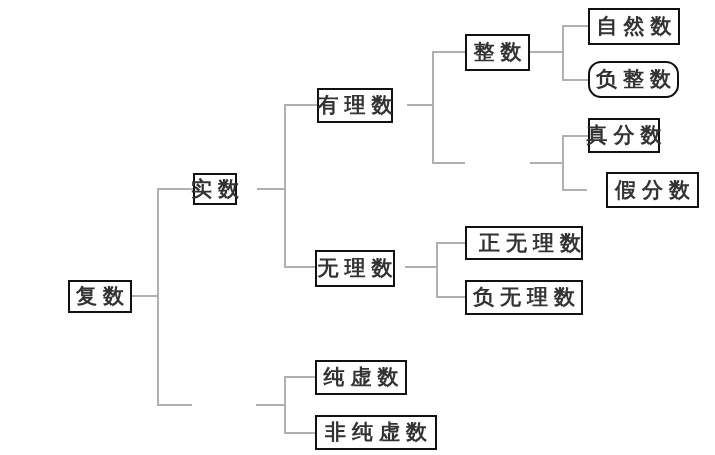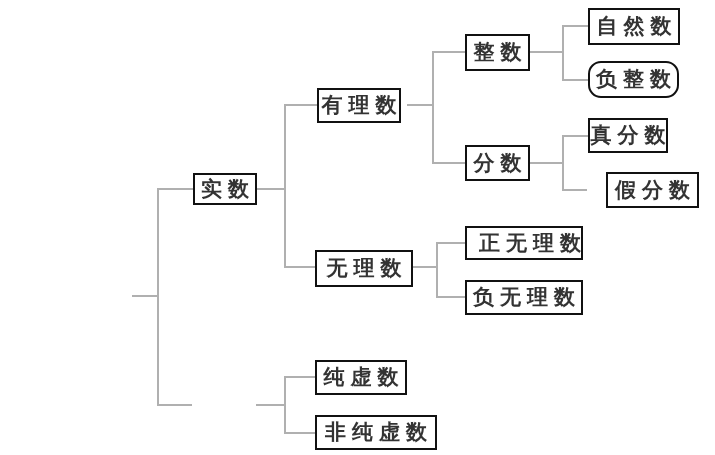--- a/index.html
+++ b/index.html
@@ -55,54 +55,54 @@
   <svg class="connectors" viewBox="0 0 715 455" xmlns="http://www.w3.org/2000/svg">
     <path d="M132 296 H158 M193 189 H158 V405 H192"></path>
     <path d="M257 189 H285 M317 105 H285 V267 H315"></path>
     <path d="M407 105 H433 M465 52 H433 V163 H465"></path>
     <path d="M530 52 H563 M588 26 H563 V80 H588"></path>
     <path d="M530 163 H563 M588 136 H563 V190 H587"></path>
     <path d="M405 267 H437 M465 243 H437 V297 H465"></path>
     <path d="M256 405 H285 M315 377 H285 V433 H315"></path>
   </svg>
 
+  <div class="node" style="left:68px; top:280px; width:64px; height:33px;">
+    <span class="lbl">复数</span>
+  </div>
 
-  <div class="node" style="left:193px; top:173px; width:64px; height:32px;">
+  <div class="node" style="left:193px; top:173px; width:44px; height:32px;">
     <span class="lbl">实数</span>
   </div>
 
-  <div class="node" style="left:317px; top:88px; width:84px; height:35px;">
+  <div class="node" style="left:317px; top:88px; width:76px; height:35px;">
     <span class="lbl">有理数</span>
   </div>
 
   <div class="node" style="left:588px; top:8px; width:92px; height:37px;">
     <span class="lbl">自然数</span>
   </div>
 
   <div class="node" style="left:465px; top:34px; width:65px; height:37px;">
     <span class="lbl">整数</span>
   </div>
 
   <div class="node" style="left:588px; top:61px; width:91px; height:37px;border-radius:13px;">
     <span class="lbl">负整数</span>
   </div>
 
-  <div class="node" style="left:465px; top:145px; width:65px; height:36px;">
-    <span class="lbl">分数</span>
-  </div>
 
-  <div class="node" style="left:588px; top:118px; width:80px; height:35px;text-align:right;">
+  <div class="node" style="left:588px; top:118px; width:72px; height:35px;text-align:right;">
     <span class="lbl">真分数</span>
   </div>
 
   <div class="node" style="left:606px; top:172px; width:93px; height:36px;">
     <span class="lbl">假分数</span>
   </div>
 
-  <div class="node" style="left:315px; top:250px; width:98px; height:37px;">
+  <div class="node" style="left:315px; top:250px; width:80px; height:37px;">
     <span class="lbl">无理数</span>
   </div>
 
   <div class="node" style="left:465px; top:226px; width:118px; height:34px;justify-content:flex-end;">
     <span class="lbl">正无理数</span>
   </div>
 
   <div class="node" style="left:465px; top:280px; width:118px; height:35px;">
     <span class="lbl">负无理数</span>
   </div>

